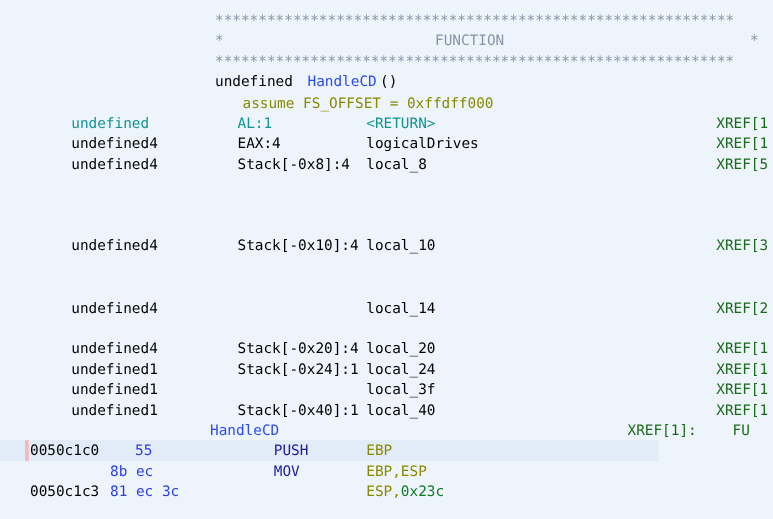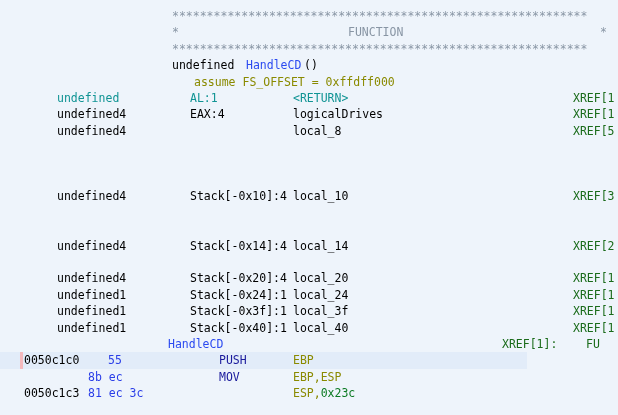--- a/index.html
+++ b/index.html
@@ -69,24 +69,24 @@
 <body>
 
 <div id="listing">
     <div class="row" style="position: absolute; left: 0px; top: 8px; width: 618px;"><span class="c banner" style="left: 172px;">************************************************************</span></div>
     <div class="row" style="position: absolute; left: 0px; top: 24.4px; width: 618px;"><span class="c banner" style="left: 172px;">*</span><span class="c banner" style="left: 348px;">FUNCTION</span><span class="c banner" style="left: 600px;">*</span></div>
     <div class="row" style="position: absolute; left: 0px; top: 40.8px; width: 618px;"><span class="c banner" style="left: 172px;">************************************************************</span></div>
     <div class="row" style="position: absolute; left: 0px; top: 57.2px; width: 618px;"><span class="c plain" style="left: 172px;">undefined</span><span class="c fname" style="left: 246px;">HandleCD</span><span class="c plain" style="left: 304px;">()</span></div>
     <div class="row" style="position: absolute; left: 0px; top: 73.6px; width: 586px; text-align: center;"><span class="c olive" style="left: 194px;">assume FS_OFFSET = 0xffdff000</span></div>
     <div class="row" style="position: absolute; left: 0px; top: 90px; width: 618px;"><span class="c teal" style="left: 57px;">undefined</span><span class="c teal" style="left: 190px;">AL:1</span><span class="c teal" style="left: 293px;">&lt;RETURN&gt;</span><span class="c xref" style="left: 573px;">XREF[1</span></div>
     <div class="row" style="position: absolute; left: 0px; top: 106.4px; width: 618px;"><span class="c plain" style="left: 57px;">undefined4</span><span class="c plain" style="left: 190px;">EAX:4</span><span class="c plain" style="left: 293px;">logicalDrives</span><span class="c xref" style="left: 573px;">XREF[1</span></div>
-    <div class="row" style="position: absolute; left: 0px; top: 122.8px; width: 618px;"><span class="c plain" style="left: 57px;">undefined4</span><span class="c plain" style="left: 293px;">local_8</span><span class="c xref" style="left: 573px;">XREF[5</span></div>
+    <div class="row" style="position: absolute; left: 0px; top: 122.8px; width: 618px;"><span class="c plain" style="left: 57px;">undefined4</span><span class="c plain" style="left: 190px;">Stack[-0x8]:4</span><span class="c plain" style="left: 293px;">local_8</span><span class="c xref" style="left: 573px;">XREF[5</span></div>
     <div class="row" style="position: absolute; left: 0px; top: 188.4px; width: 618px;"><span class="c plain" style="left: 57px;">undefined4</span><span class="c plain" style="left: 190px;">Stack[-0x10]:4</span><span class="c plain" style="left: 293px;">local_10</span><span class="c xref" style="left: 573px;">XREF[3</span></div>
-    <div class="row" style="position: absolute; left: 0px; top: 237.6px; width: 618px;"><span class="c plain" style="left: 57px;">undefined4</span><span class="c plain" style="left: 190px;">Stack[-0x14]:4</span><span class="c plain" style="left: 293px;">local_14</span><span class="c xref" style="left: 573px;">XREF[2</span></div>
+    <div class="row" style="position: absolute; left: 0px; top: 237.6px; width: 618px;"><span class="c plain" style="left: 57px;">undefined4</span><span class="c plain" style="left: 293px;">local_14</span><span class="c xref" style="left: 573px;">XREF[2</span></div>
     <div class="row" style="position: absolute; left: 0px; top: 270.4px; width: 618px;"><span class="c plain" style="left: 57px;">undefined4</span><span class="c plain" style="left: 190px;">Stack[-0x20]:4</span><span class="c plain" style="left: 293px;">local_20</span><span class="c xref" style="left: 573px;">XREF[1</span></div>
     <div class="row" style="position: absolute; left: 0px; top: 286.8px; width: 618px;"><span class="c plain" style="left: 57px;">undefined1</span><span class="c plain" style="left: 190px;">Stack[-0x24]:1</span><span class="c plain" style="left: 293px;">local_24</span><span class="c xref" style="left: 573px;">XREF[1</span></div>
-    <div class="row" style="position: absolute; left: 0px; top: 303.2px; width: 618px;"><span class="c plain" style="left: 57px;">undefined1</span><span class="c plain" style="left: 190px;">Stack[-0x3f]:1</span><span class="c plain" style="left: 293px;">local_3f</span><span class="c xref" style="left: 573px;">XREF[1</span></div>
+    <div class="row" style="position: absolute; left: 0px; top: 303.2px; width: 618px;"><span class="c plain" style="left: 57px;">undefined1</span><span class="c plain" style="left: 293px;">local_3f</span><span class="c xref" style="left: 573px;">XREF[1</span></div>
     <div class="row" style="position: absolute; left: 0px; top: 319.6px; width: 618px;"><span class="c plain" style="left: 57px;">undefined1</span><span class="c plain" style="left: 190px;">Stack[-0x40]:1</span><span class="c plain" style="left: 293px; text-align: center;">local_40</span><span class="c xref" style="left: 573px;">XREF[1</span></div>
     <div class="row" style="position: absolute; left: 0px; top: 336px; width: 618px;"><span class="c fname" style="left: 168px;">HandleCD</span><span class="c xref" style="left: 502px;">XREF[1]:</span><span class="c xref" style="left: 586px;">FU</span></div>
     <div class="row hl" style="position: absolute; left: 0px; top: 352.4px; width: 527px;"><div class="cursor-bar"></div><span class="c addr" style="left: 24px;">0050c1c0</span><span class="c byte" style="left: 88px; margin-left: 20px;">55</span><span class="c navy" style="left: 219px;">PUSH</span><span class="c olive" style="left: 293px;">EBP</span></div>
     <div class="row" style="position: absolute; left: 0px; top: 368.8px; width: 618px;"><span class="c addr" style="left: 36px; margin-top: 28px;">0050c1c1</span><span class="c byte" style="left: 88px;">8b ec</span><span class="c navy" style="left: 219px;">MOV</span><span class="c olive" style="left: 293px;">EBP,ESP</span></div>
     <div class="row" style="position: absolute; left: 0px; top: 385.2px; width: 618px;"><span class="c addr" style="left: 24px;">0050c1c3</span><span class="c byte" style="left: 88px;">81 ec 3c</span><span class="c navy" style="left: 219px; margin-top: 36px;">SUB</span><span class="c olive" style="left: 293px;">ESP,</span><span class="c green" style="left: 320.68px;">0x23c</span></div>
   </div>
 
 </body></html>

